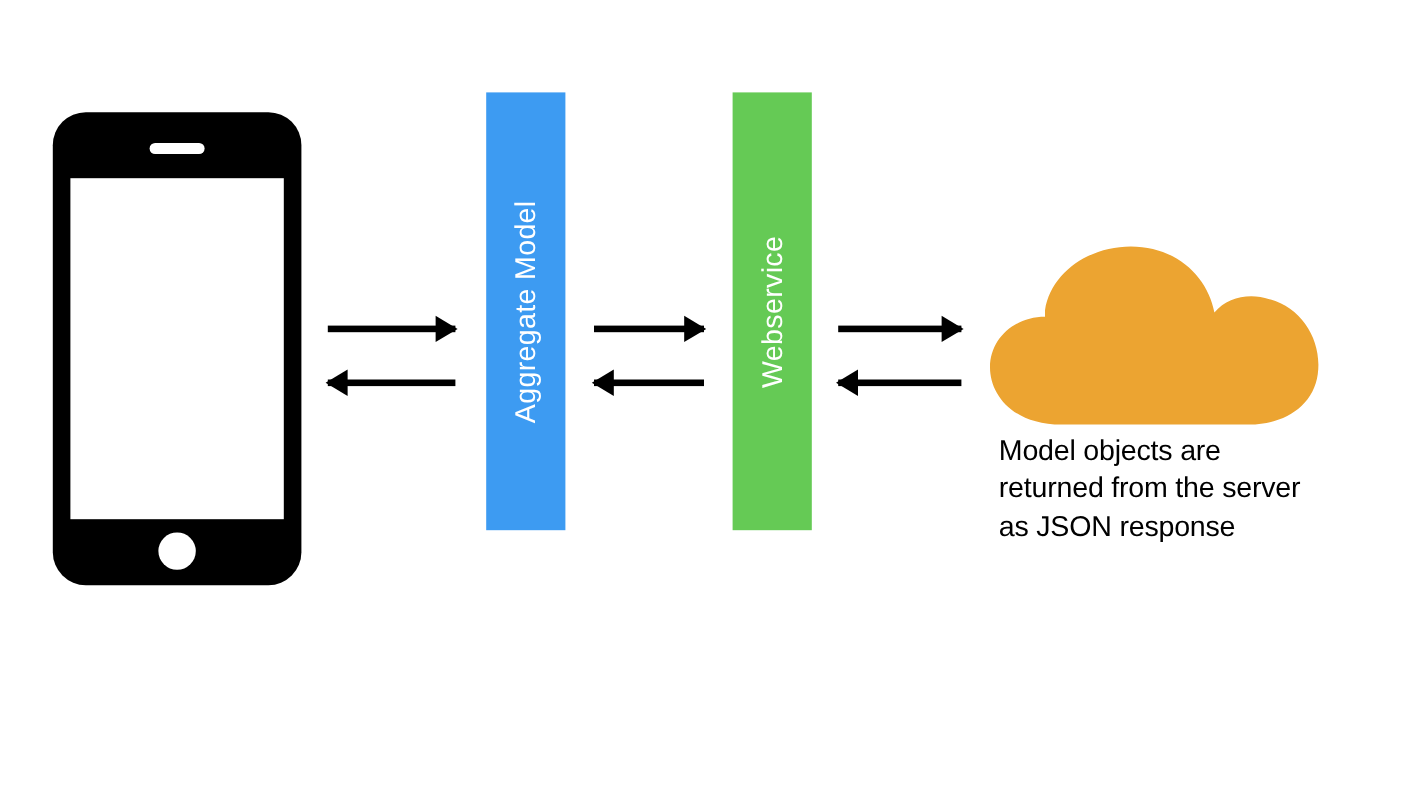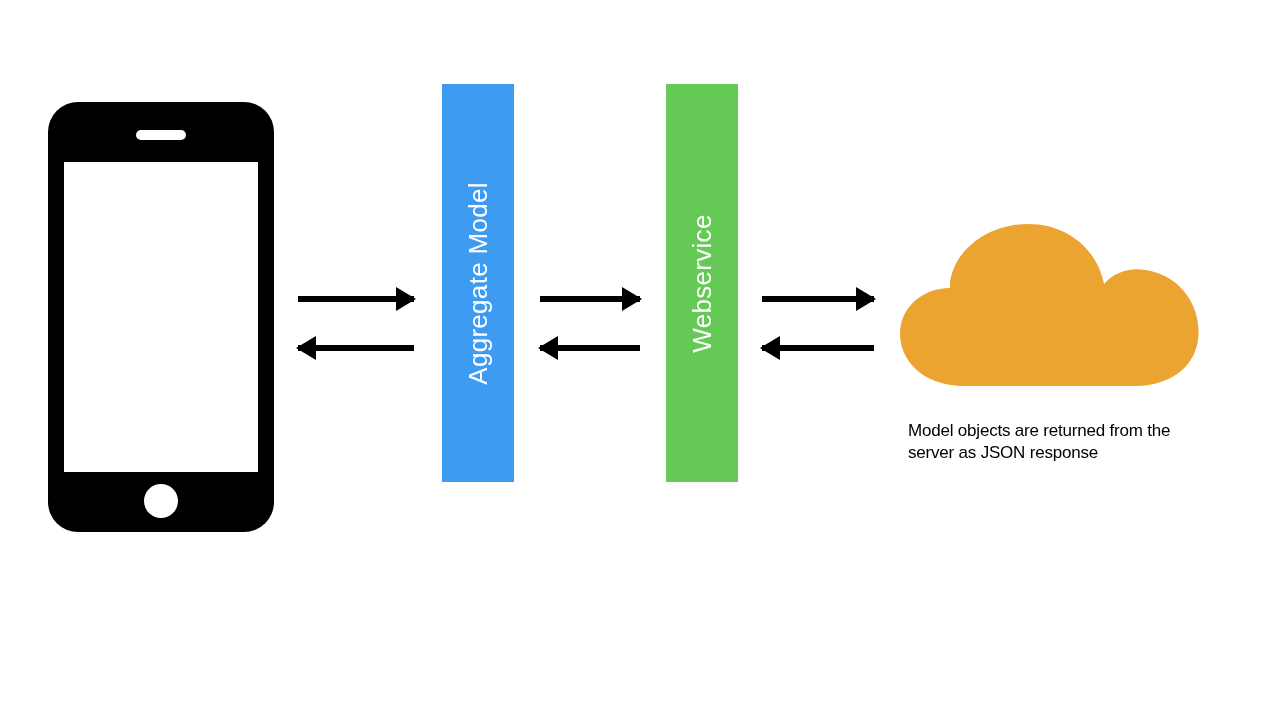--- a/index.html
+++ b/index.html
@@ -128,23 +128,23 @@
     width: 320px;
   }
   .cloud {
     position: relative;
     width: 300px;
     height: 170px;
   }
   .cloud svg { width: 100%; height: 100%; display: block; }
 
   .caption {
-    margin-top: 32px;
+    margin-top: 4px;
     margin-left: 8px;
-    font-size: 17px;
+    font-size: 26px;
     line-height: 1.32;
     color: #000;
     max-width: 300px;
     letter-spacing: -0.2px;
   }
 </style>
 </head>
 <body>
 
 <div class="stage">

